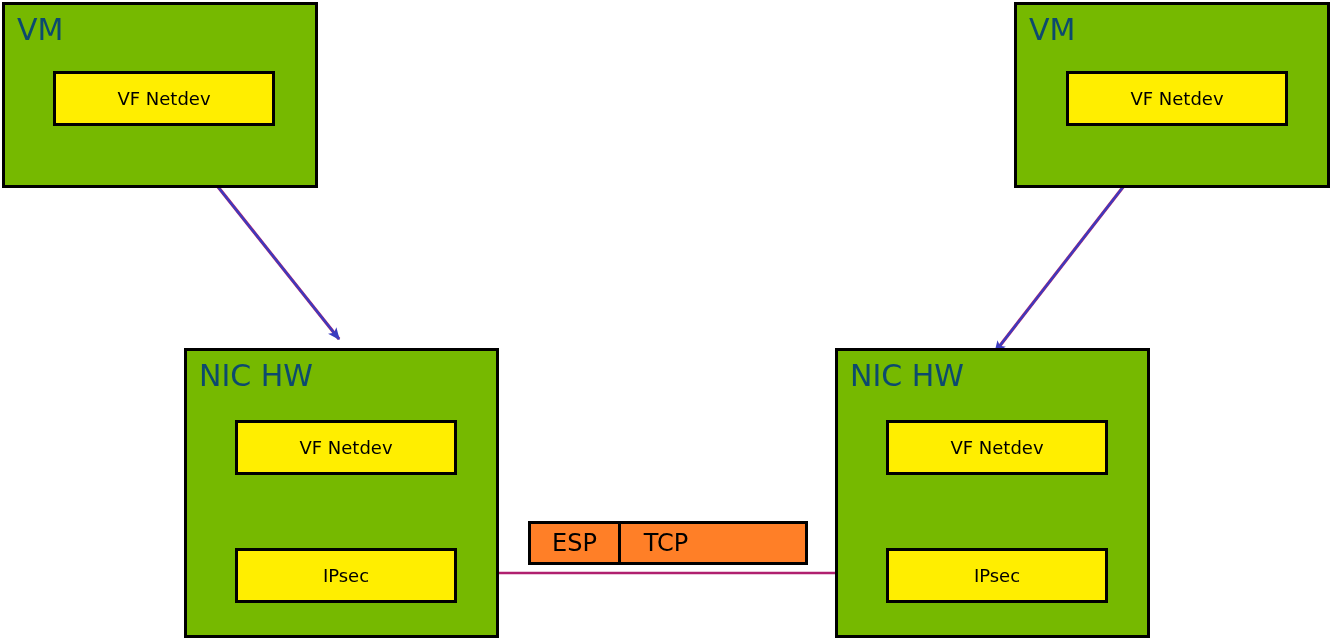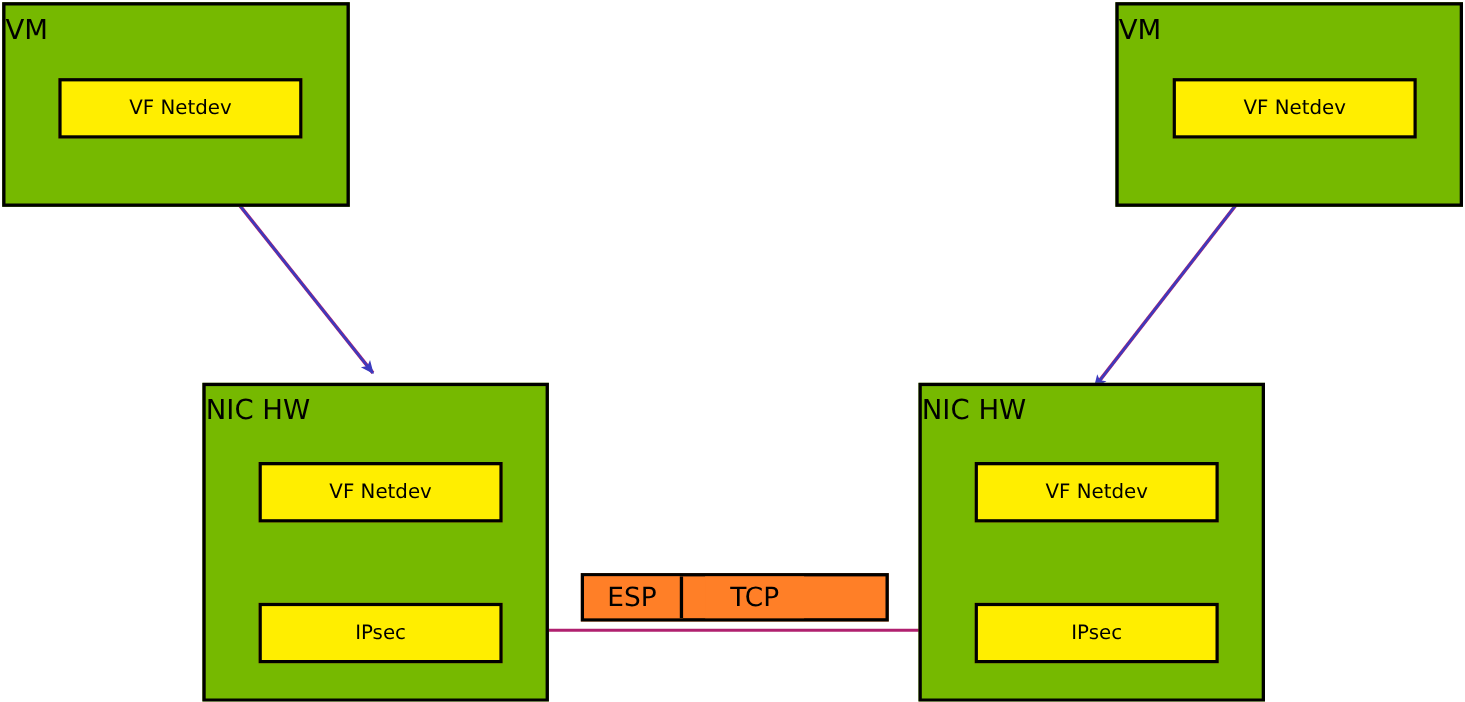--- a/index.html
+++ b/index.html
@@ -23,24 +23,24 @@
     position: absolute;
     box-sizing: border-box;
   }
   
   .green-box {
     background: #76b900;
     border: 3px solid #000000;
   }
   .green-box .container-label {
     position: absolute;
-    left: 0;
+    left: 12px;
     top: 8px;
-    font-size: 25px;
-    color: #000000;
+    font-size: 30px;
+    color: #0c4a6e;
     line-height: 1.1;
     white-space: nowrap;
   }
   
   .yellow-box {
     background: #ffee00;
     border: 3px solid #000000;
     display: flex;
     align-items: center;
     justify-content: center;
@@ -135,18 +135,18 @@
     <div class="node yellow-box" style="left:48px; top:69px; width:222px; height:55px;">VF Netdev</div>
     <div class="node yellow-box" style="left:48px; top:197px; width:222px; height:55px;">IPsec</div>
   </div>
 
   <div class="node green-box" style="left:835px; top:348px; width:315px; height:290px;">
     <span class="container-label">NIC HW</span>
     <div class="node yellow-box" style="left:48px; top:69px; width:222px; height:55px;">VF Netdev</div>
     <div class="node yellow-box" style="left:48px; top:197px; width:222px; height:55px;">IPsec</div>
   </div>
 
-  <div class="packet" style="left:528px; top:521px; width:280px; height:44px;gap:20px;">
+  <div class="packet" style="left:528px; top:521px; width:280px; height:44px;">
     <div class="packet-cell" style="width:90px;">ESP</div>
     <div class="packet-cell" style="width:90px;">TCP</div>
   </div>
 
 </div>
 
 </body></html>

